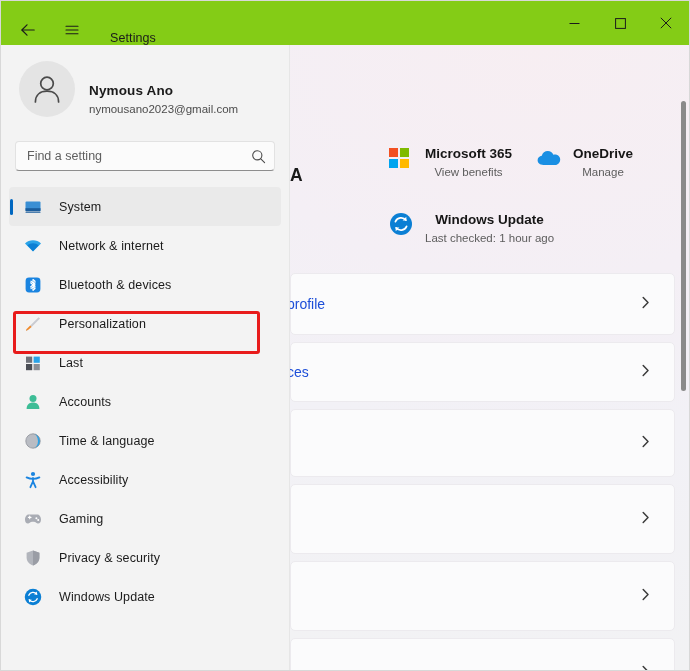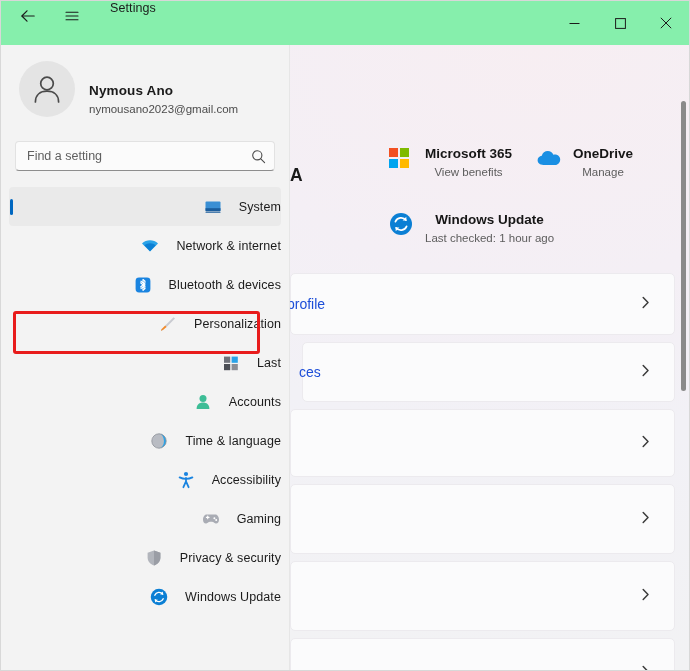--- a/index.html
+++ b/index.html
@@ -20,22 +20,22 @@
     border: 1px solid #d8d8d8;
     box-sizing: border-box;
   }
 
   
   .titlebar {
     position: absolute;
     top: 0; left: 0; right: 0;
     height: 44px;
     display: flex;
-    align-items: flex-start;
-    background: #86efac;
+    align-items: flex-end;
+    background: #84cc16;
     box-sizing: border-box;
   }
   .tb-back {
     width: 34px; height: 30px;
     margin-left: 10px;
     display: flex; align-items: center; justify-content: center;
     border-radius: 4px;
     cursor: pointer;
   }
   .tb-hamburger {
@@ -257,21 +257,20 @@
   .nav-item {
     position: relative;
     height: 39px;
     display: flex;
     align-items: center;
     margin: 0 8px;
     padding-left: 14px;
     border-radius: 4px;
     cursor: pointer;
     box-sizing: border-box;
-    justify-content: flex-end;
   }
   .nav-item.selected { background: #eaeaea; }
   .nav-item.selected .sel-bar {
     position: absolute;
     left: 1px;
     top: 50%;
     transform: translateY(-50%);
     width: 3px;
     height: 16px;
     background: #0067c0;
@@ -394,21 +393,21 @@
 
       <div class="card">
         <span class="card-frag">profile</span>
         <span class="chev">
           <svg width="13" height="13" viewBox="0 0 13 13">
               <path d="M4.2 1.6 L9 6.5 L4.2 11.4" fill="none" stroke="#3b3b3b" stroke-width="1.5" stroke-linecap="round" stroke-linejoin="round"></path>
             </svg>
         </span>
       </div>
 
-      <div class="card" style="height:60px;margin-left:12px;">
+      <div class="card" style="height:60px;">
         <span class="card-frag">ces</span>
         <span class="chev">
           <svg width="13" height="13" viewBox="0 0 13 13">
               <path d="M4.2 1.6 L9 6.5 L4.2 11.4" fill="none" stroke="#3b3b3b" stroke-width="1.5" stroke-linecap="round" stroke-linejoin="round"></path>
             </svg>
         </span>
       </div>
 
       <div class="card" style="height:68px;">
         <span class="card-frag"></span>

